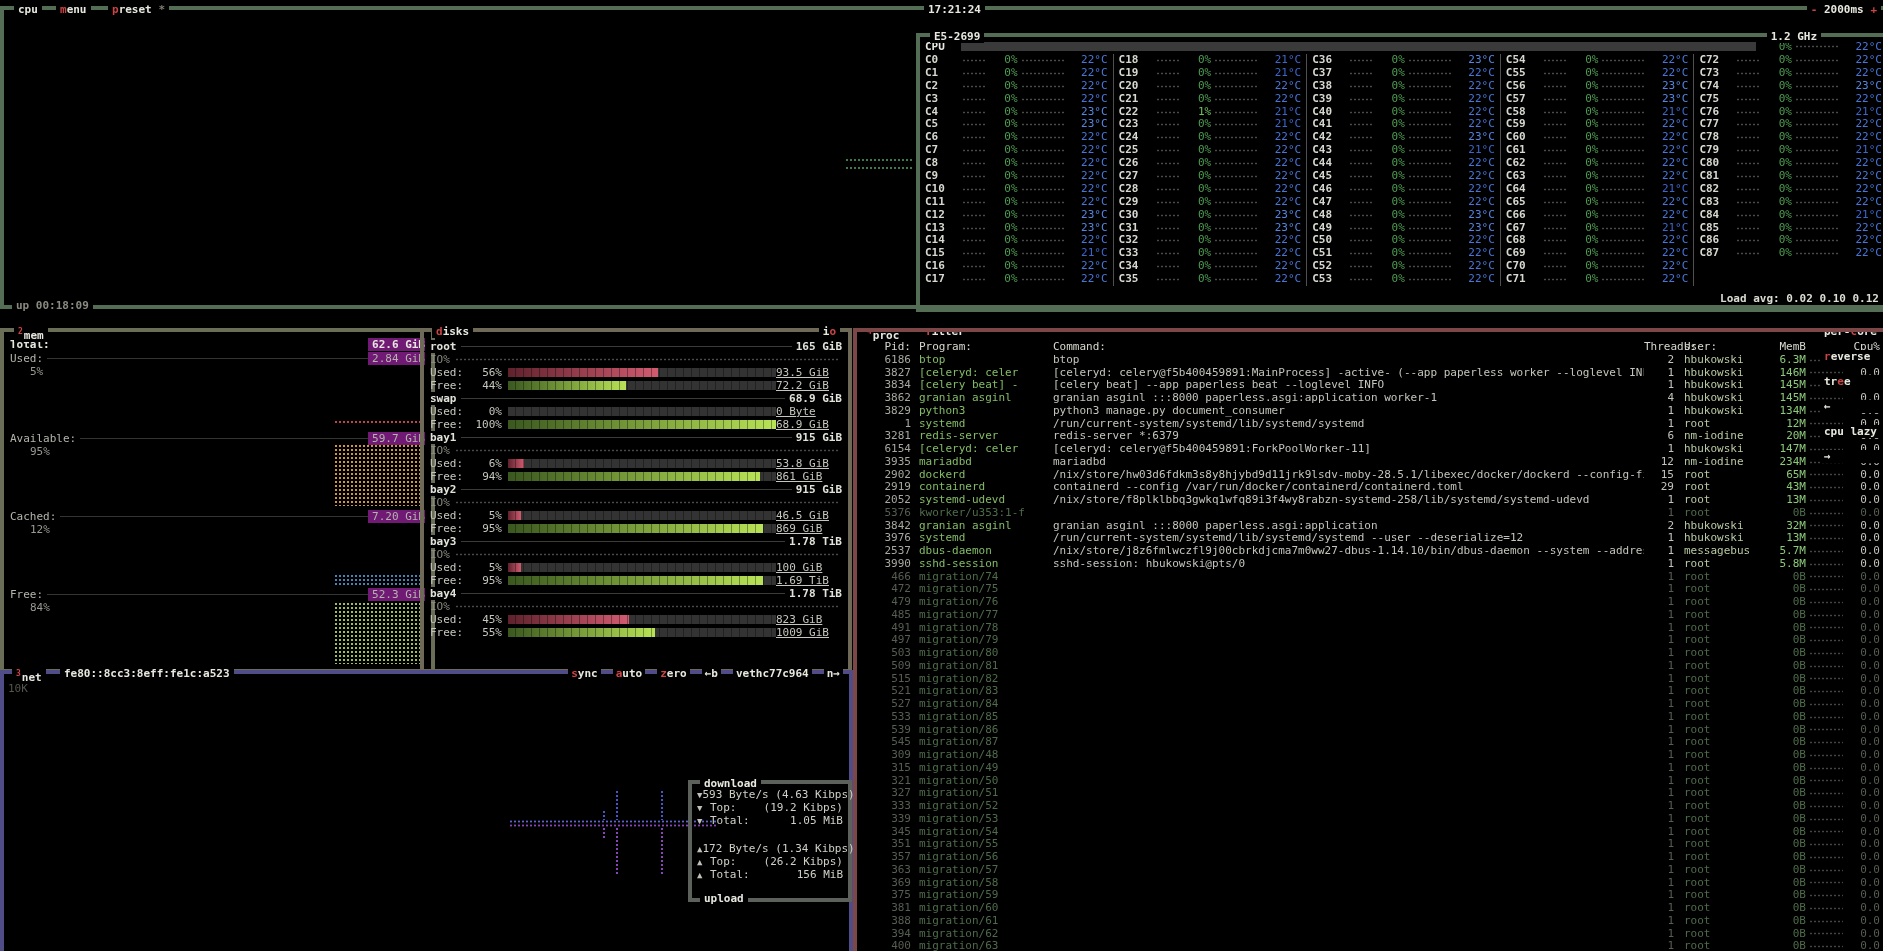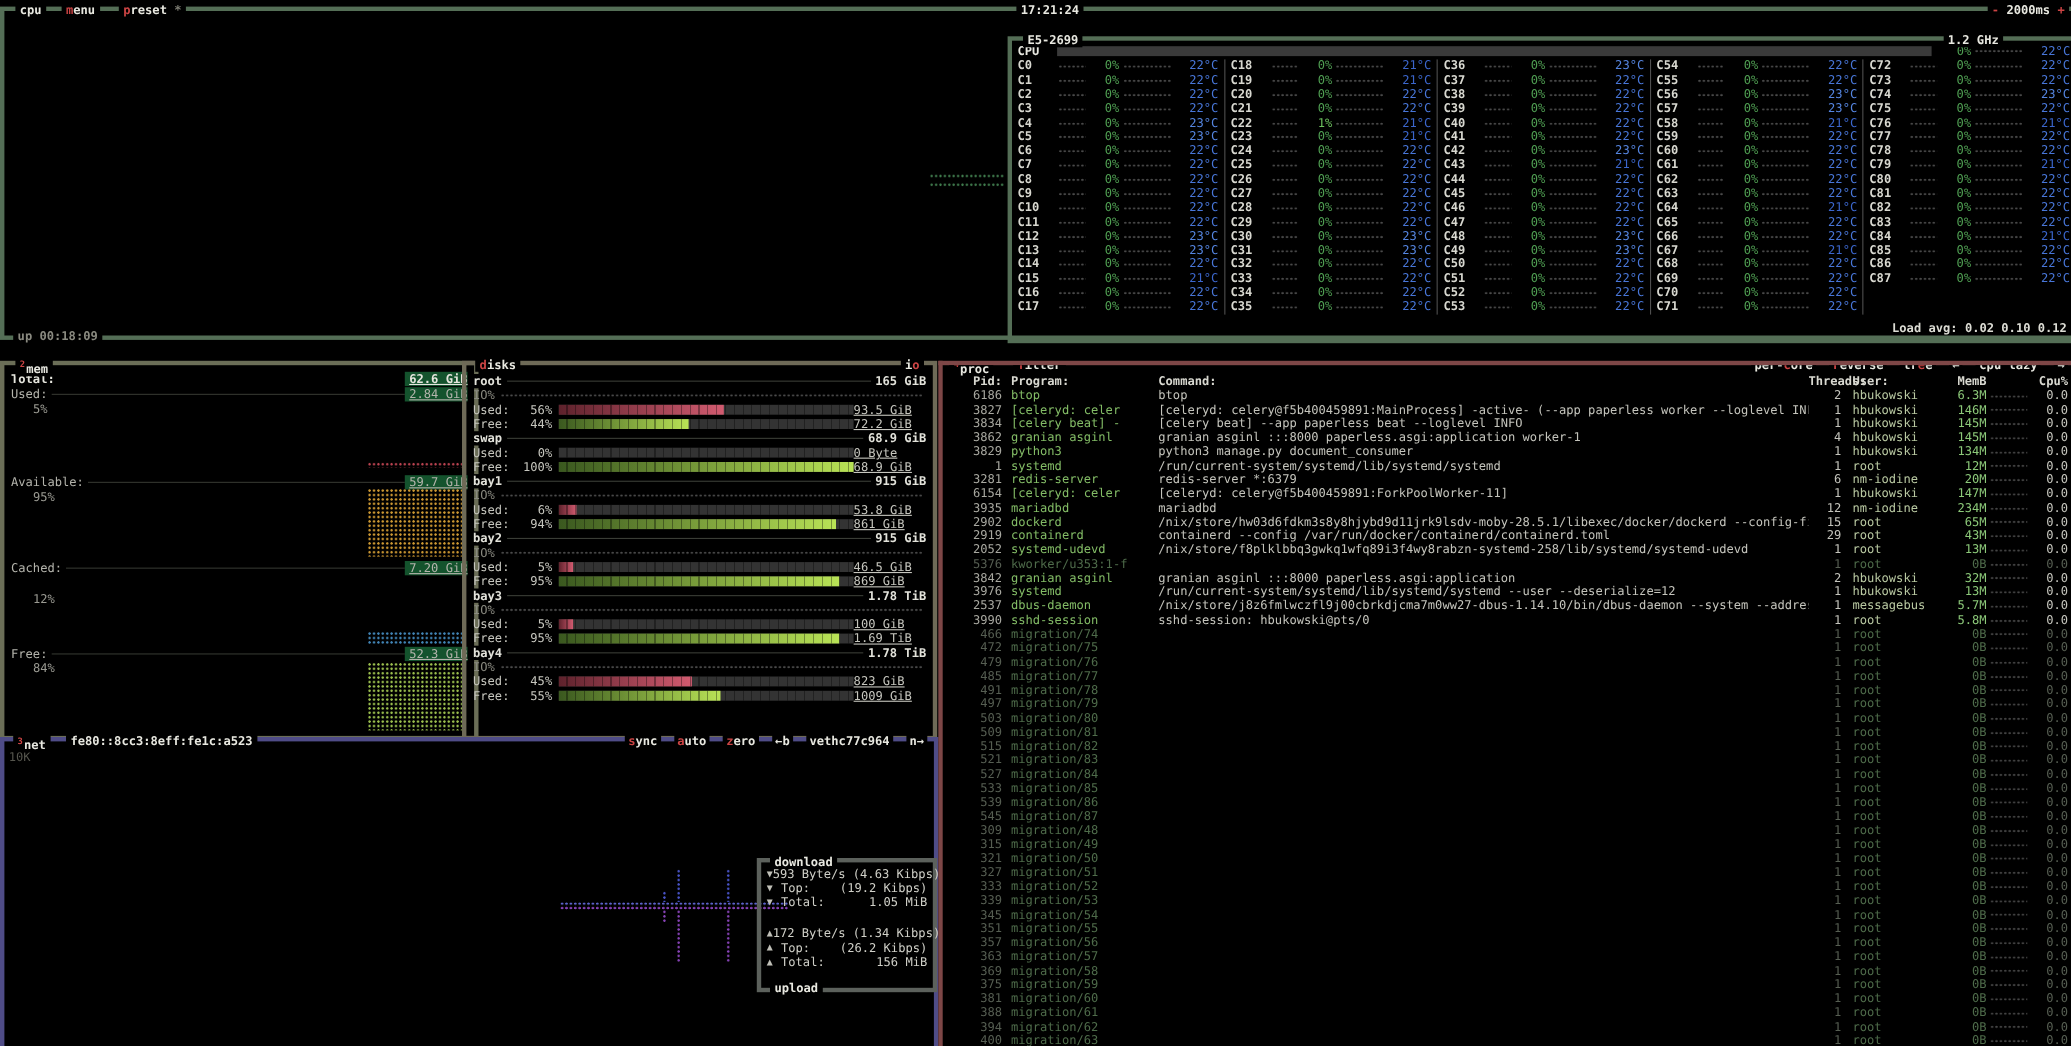--- a/index.html
+++ b/index.html
@@ -48,21 +48,21 @@
   .drule{flex:1;height:1px;background:#3a3d36;}
   .dsize{font-weight:bold;color:#e2e2da;background:#000;padding-left:4px;}
   .diolabel{color:#8a8a80;padding-right:2px;}
   .dlabel{width:40px;color:#c6c6be;}
   .dpct{width:32px;text-align:right;color:#c6c6be;margin-right:6px;}
   .dval{width:66px;text-align:left;color:#c6c6be;text-decoration:underline;}
   
   .mem-row{position:absolute;left:6px;right:6px;display:flex;align-items:center;height:13px;line-height:13px;}
   .mlabel{background:#000;padding-right:4px;color:#b4b4ac;}
   .mrule{flex:1;height:1px;background:#33362f;}
-  .mval{background:#14532d;padding-left:4px;color:#b4b4ac;text-decoration:underline;}
+  .mval{background:#701a75;padding-left:4px;color:#b4b4ac;}
   .mem-row.bold .mlabel,.mem-row.bold .mval{font-weight:bold;color:#e6e6de;}
   .mem-pct{position:absolute;color:#9a9a92;}
   .dotblock{position:absolute;background-size:4px 4px;}
   .ob{background-image:radial-gradient(circle,#cf9a33 0.9px,transparent 1.25px);}
   .gb{background-image:radial-gradient(circle,#9dc24f 0.9px,transparent 1.25px);}
   .bb{background-image:radial-gradient(circle,#4286b8 0.9px,transparent 1.25px);}
   .rb{background-image:radial-gradient(circle,#bf4452 0.9px,transparent 1.25px);}
   .cpu-remnant{background-image:radial-gradient(circle,#3f7a4c 0.9px,transparent 1.25px);background-size:4px 4px;position:absolute;}
   
   .vdots{position:absolute;width:4px;background-size:4px 4px;}
@@ -81,21 +81,21 @@
   .c-pid{width:48px;text-align:right;color:#a8a8a0;}
   .c-prog{width:124px;margin-left:8px;color:#83bc66;overflow:hidden;}
   .c-cmd{flex:1;margin-left:10px;color:#c4c4bc;overflow:hidden;}
   .c-thr{width:30px;text-align:right;color:#c4c4bc;}
   .c-user{width:78px;margin-left:10px;color:#b9c9a2;overflow:hidden;}
   .c-mem{width:44px;text-align:right;color:#8cc979;}
   .c-meter{width:34px;height:3px;align-self:center;margin:0 3px;
         background-image:radial-gradient(circle,#454545 0.8px,transparent 1.2px);
         background-size:4px 3px;background-repeat:repeat-x;background-position:0 50%;}
   .c-cpu{width:34px;text-align:right;color:#c4c4bc;}
-  .prow.hdr span{color:#d8d8d0;font-weight:bold;}
+  .prow.hdr span{color:#d8d8d0;font-weight:normal;}
   .prow.dim .c-pid,.prow.dim .c-cmd,.prow.dim .c-thr,.prow.dim .c-cpu{color:#565e52;}
   .prow.dim .c-prog,.prow.dim .c-mem,.prow.dim .c-user{color:#4e6b4a;}
   .loadavg{position:absolute;right:8px;bottom:3px;color:#dcdcd4;font-weight:bold;}
 </style>
 </head>
 <body>
 
 <div class="screen">
 
   <div class="box" style="left:0;top:6px;width:1881px;height:295px;border-color:#546e56;">
@@ -777,21 +777,21 @@
       <span class="mval">59.7 GiB</span>
     </div>
     <div class="mem-pct" style="left:26px;top:113px;">95%</div>
     <div class="dotblock ob" style="left:330px;top:112px;width:86px;height:62px;"></div>
 
     <div class="mem-row" style="top:178px;">
       <span class="mlabel">Cached:</span>
       <span class="mrule"></span>
       <span class="mval">7.20 GiB</span>
     </div>
-    <div class="mem-pct" style="left:26px;top:191px;margin-top:15px;">12%</div>
+    <div class="mem-pct" style="left:26px;top:191px;">12%</div>
     <div class="dotblock bb" style="left:330px;top:242px;width:86px;height:12px;"></div>
 
     <div class="mem-row" style="top:256px;">
       <span class="mlabel">Free:</span>
       <span class="mrule"></span>
       <span class="mval">52.3 GiB</span>
     </div>
     <div class="mem-pct" style="left:26px;top:269px;">84%</div>
     <div class="dotblock gb" style="left:330px;top:270px;width:86px;height:62px;"></div>
   </div>
@@ -1009,21 +1009,21 @@
             <span class="nfill"></span>
             <span class="nval">156 MiB</span>
           </div>
       </div>
     </div>
   </div>
 
   <div class="box" style="left:853px;top:328px;width:1029px;height:623px;border-right:none;border-bottom:none;border-color:#7e4747;overflow:hidden;">
     <div class="chip" style="left:6px;"><sup class="supnum">4</sup><span>proc</span></div>
     <div class="chip" style="left:64px;"><span class="hk">f</span>ilter</div>
-    <div class="chiprow" style="right:6px;">
+    <div class="chiprow" style="right:6px;flex-direction:column;">
       <span class="chip2">per-<span class="hk">c</span>ore</span>
       <span class="chip2"><span class="hk">r</span>everse</span>
       <span class="chip2">tr<span class="hk">e</span>e</span>
       <span class="chip2 red">←</span>
       <span class="chip2">cpu lazy</span>
       <span class="chip2 red">→</span>
     </div>
 
     <div class="prow hdr" style="margin-top:9px;">
       <span class="c-pid">Pid:</span>

